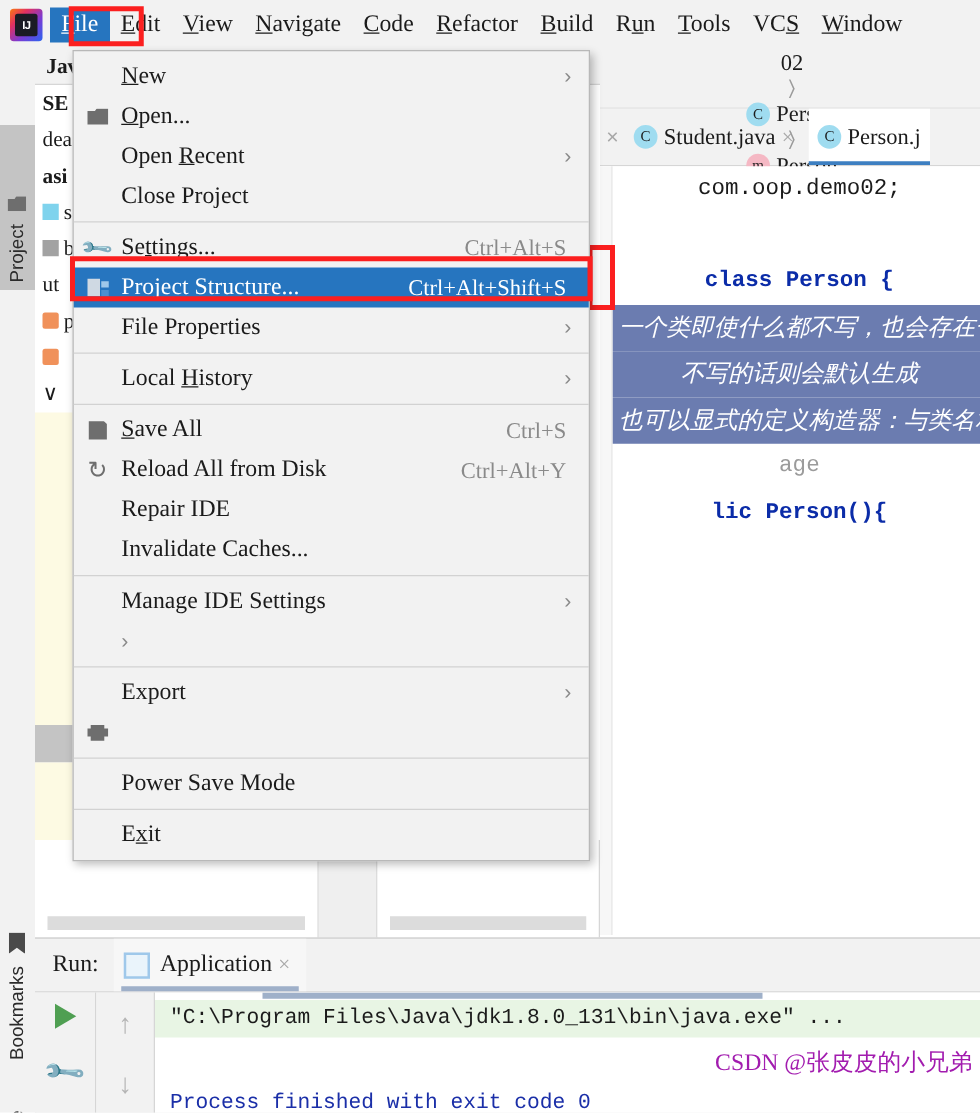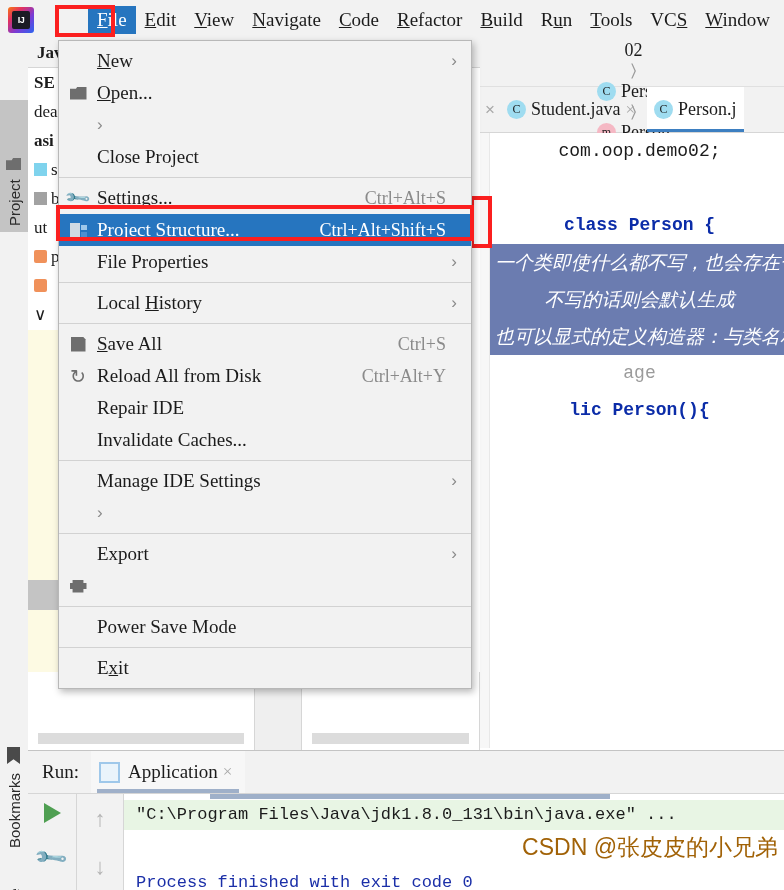--- a/index.html
+++ b/index.html
@@ -13,21 +13,21 @@
     position: relative;
     width: 784px; height: 890px;
     background: #f2f2f2;
   }
 
   
   #menubar {
     position: absolute; left: 0; top: 0; width: 784px; height: 40px;
     background: #f2f2f2;
     border-bottom: 1px solid #d6d6d6;
-    display: flex; align-items: center; gap: 48px;
+    display: flex; align-items: center;
   }
   #ij-logo {
     width: 26px; height: 26px; margin-left: 8px; margin-right: 6px;
     border-radius: 3px; position: relative; flex: none;
     background: linear-gradient(135deg,#f97a12 0%,#e3315f 28%,#7b3bd4 62%,#2b65f0 100%);
     display:flex; align-items:center; justify-content:center;
   }
   #ij-logo .inner {
     width: 18px; height: 18px; background:#1b1b24; border-radius:2px;
     color:#fff; font-size:9px; font-weight:bold; letter-spacing:-0.5px;
@@ -195,21 +195,21 @@
   }
   .mi.selected { background: #2675bf; color: #ffffff; }
   .mi-ico {
     width: 38px; text-align: center; flex: none;
     display: flex; align-items: center; justify-content: center;
     font-size: 15px; color: #6e6e6e;
   }
   .mi-label { flex: 1; white-space: nowrap; }
   .mi-label .mn { text-decoration: underline; }
   .mi-short {
-    color: #8a8a8a; font-size: 18px; padding-right: 25px; white-space: nowrap;
+    color: #8a8a8a; font-size: 18px; padding-right: 18px; white-space: nowrap;
   }
   .mi.selected .mi-short { color: #ffffff; text-align: center; }
   .mi-arrow {
     color: #8a8a8a; font-size: 17px; padding-right: 14px;
     font-family: "Liberation Sans", sans-serif;
   }
   .mi-sep { height: 1px; background: #d2d2d2; margin: 4px 0; }
   #ps-annotation {
     position: absolute; left: 56px; top: 205px; width: 418px; height: 36px;
     border: 4px solid #fb1f1f; box-sizing: border-box; z-index: 55;
@@ -278,22 +278,22 @@
     flex: 1; background: #ffffff; position: relative; overflow: hidden;
     font-family: "Liberation Mono", monospace;
   }
   .rline { white-space: pre; font-size: 17px; padding-left: 12px; }
   .rline.cmd {
     background: #e8f5e4; color: #1b1b1b; line-height: 30px; margin-top: 6px;
   }
   .rline.fin { color: #1b2fa8; line-height: 30px; margin-top: 38px; }
   #watermark {
     position: absolute; right: 6px; bottom: 28px;
-    font-size: 23px; color: #a16207; white-space: nowrap;
-    font-family: Liberation Sans, sans-serif; z-index: 5;
+    font-size: 19px; color: #a21caf; white-space: nowrap;
+    font-family: Liberation Serif, serif; z-index: 5;
   }
   #scroll-cap {
     position:absolute; left:86px; top:0; width:400px; height:5px; background:#9fb0c9;
   }
 </style>
 </head>
 <body>
 
 <div id="root">
 
@@ -419,20 +419,21 @@
         <div class="mi-arrow">›</div>
       </div>
       <div class="mi">
         <div class="mi-ico">
           <span class="ico-folder"></span>
         </div>
         <div class="mi-label"><span class="mn">O</span>pen...</div>
       </div>
       <div class="mi">
         <div class="mi-ico"></div>
+        <div class="mi-label">Open <span class="mn">R</span>ecent</div>
         <div class="mi-arrow">›</div>
       </div>
       <div class="mi">
         <div class="mi-ico"></div>
         <div class="mi-label">Close Project</div>
       </div>
       <div class="mi-sep"></div>
       <div class="mi">
         <div class="mi-ico">
           <span style="font-size:17px;color:#5a5a5a;display:inline-block;transform:rotate(-40deg);">🔧</span>

